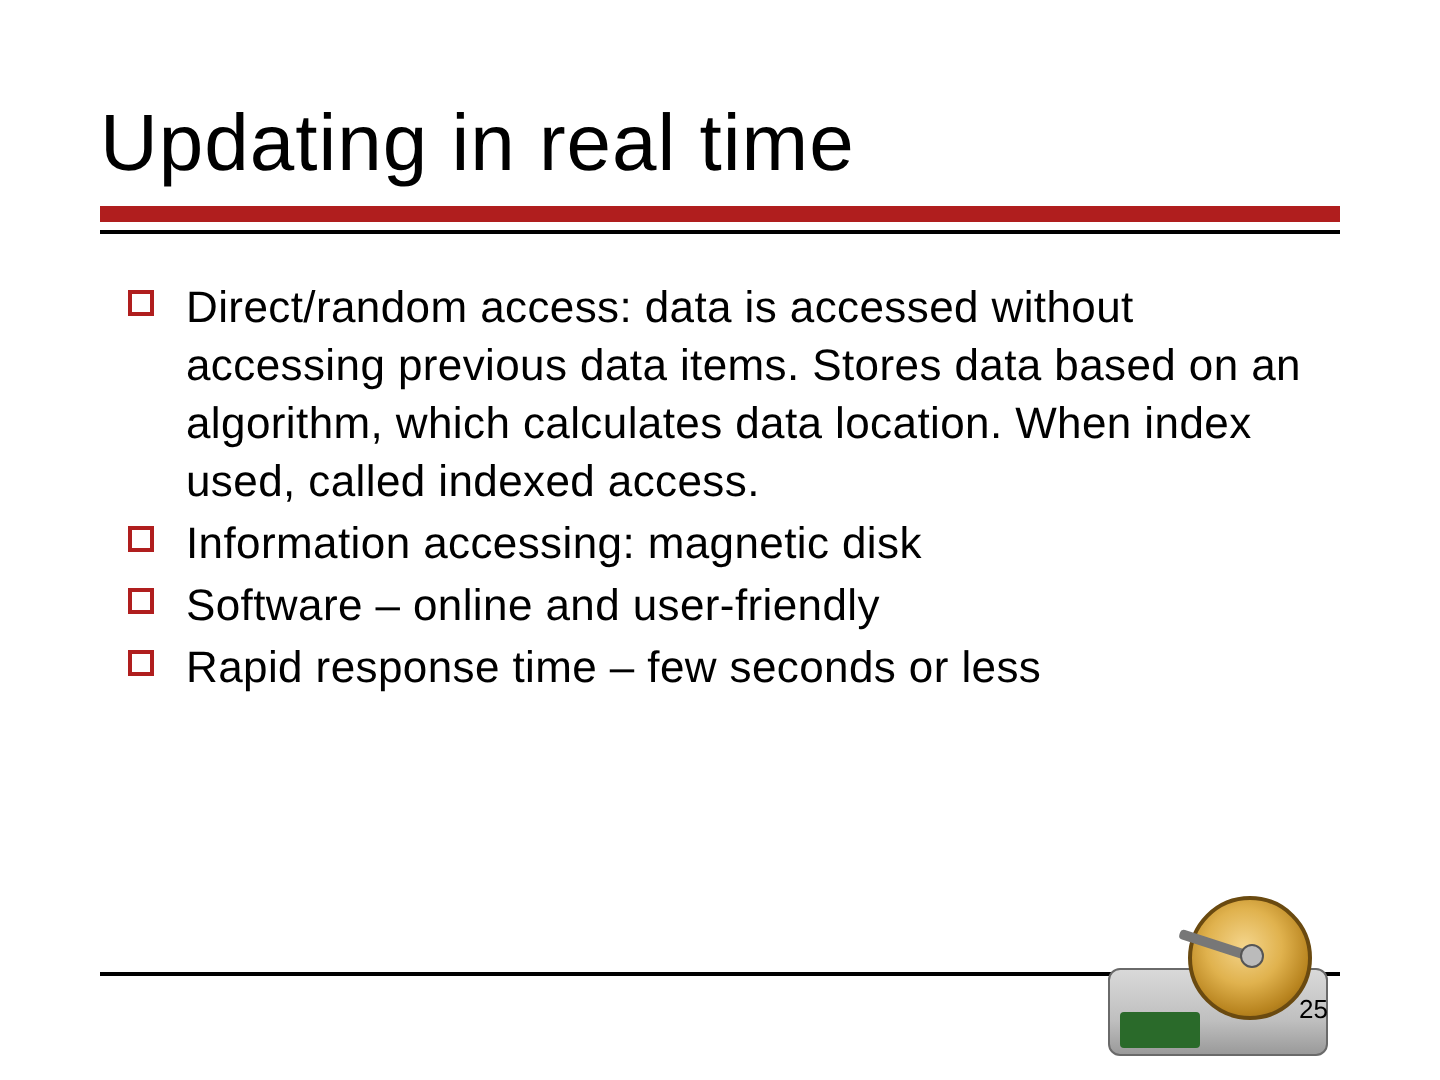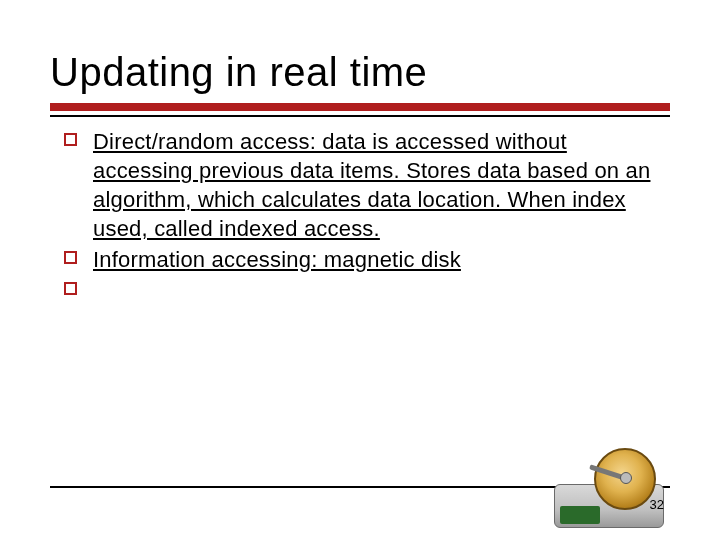--- a/index.html
+++ b/index.html
@@ -26,23 +26,22 @@
       height: 8px;
       background: #b01e1e;
       margin-top: 6px;
       margin-bottom: 4px;
     }
     .rule-thin {
       height: 2px;
       background: #000;
     }
     .content {
-      margin-top: 10px;
+      margin-top: 22px;
       padding-left: 14px;
-      text-decoration: underline;
     }
     .bullet-item {
       display: flex;
       align-items: flex-start;
       margin-bottom: 2px;
     }
     .bullet-box {
       width: 13px;
       height: 13px;
       border: 2px solid #b01e1e;
@@ -142,27 +141,32 @@
     <div class="bullet-item">
       <span class="bullet-box"></span>
       <span class="bullet-text">Direct/random access: data is accessed without accessing previous data items. Stores data based on an algorithm, which calculates data location. When index used, called indexed access.</span>
     </div>
     <div class="bullet-item">
       <span class="bullet-box"></span>
       <span class="bullet-text">Information accessing: magnetic disk</span>
     </div>
     <div class="bullet-item">
       <span class="bullet-box"></span>
+      <span class="bullet-text">Software – online and user-friendly</span>
+    </div>
+    <div class="bullet-item">
+      <span class="bullet-box"></span>
+      <span class="bullet-text">Rapid response time – few seconds or less</span>
     </div>
   </div>
 
   <div class="bottom-rule"></div>
 
   <div class="hdd-image">
     <div class="hdd-base"></div>
     <div class="hdd-pcb"></div>
     <div class="hdd-platter"></div>
     <div class="hdd-arm"></div>
     <div class="hdd-spindle"></div>
   </div>
 
-  <div class="page-number">32</div>
+  <div class="page-number">25</div>
 </div>
 
 </body></html>

